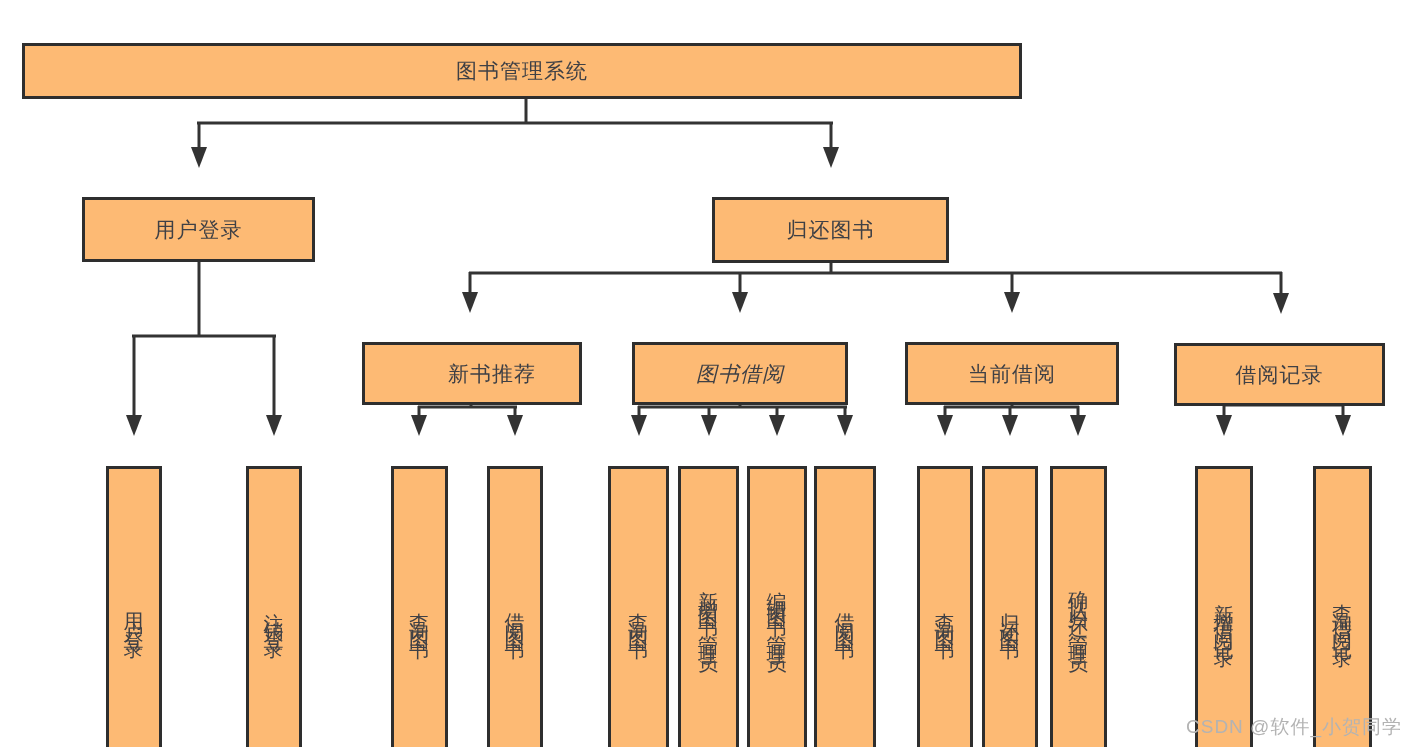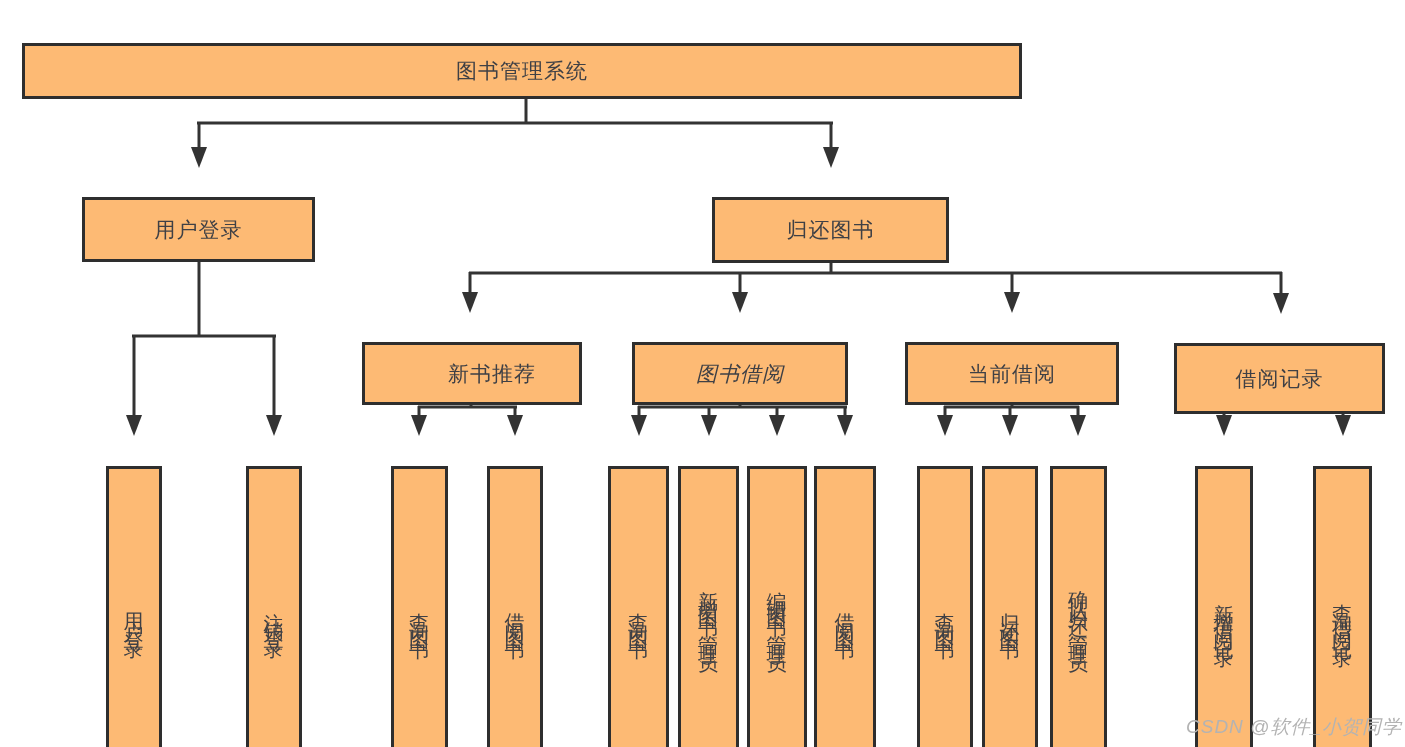--- a/index.html
+++ b/index.html
@@ -46,21 +46,20 @@
   }
   #watermark {
     position: absolute;
     left: 1186px;
     top: 714px;
     font-size: 19px;
     color: #b3b3b3;
     letter-spacing: 1px;
     z-index: 3;
     white-space: nowrap;
-    font-style: italic;
   }
 </style>
 </head>
 <body>
 
 <div id="canvas">
 
   <svg id="connectors" viewBox="0 0 1405 747" xmlns="http://www.w3.org/2000/svg">
     <g stroke="#333333" stroke-width="3" fill="none">
 
@@ -128,21 +127,21 @@
   </svg>
 
   <div class="node" style="left:22px; top:14px; width:1000px; height:56px;">图书管理系统</div>
 
   <div class="node" style="left:82px; top:168px; width:233px; height:65px;">用户登录</div>
   <div class="node" style="left:712px; top:168px; width:237px; height:66px;">归还图书</div>
 
   <div class="node" style="left:362px; top:313px; width:220px; height:63px;padding-left:40px;">新书推荐</div>
   <div class="node" style="left:632px; top:313px; width:216px; height:63px;font-style:italic;">图书借阅</div>
   <div class="node" style="left:905px; top:313px; width:214px; height:63px;font-family:Liberation Serif, serif;">当前借阅</div>
-  <div class="node" style="left:1174px; top:314px; width:211px; height:71px;">借阅记录</div>
+  <div class="node" style="left:1174px; top:314px; width:211px; height:63px;">借阅记录</div>
 
   <div class="node leaf" style="left:106px; top:437px; width:56px; height:298px;">用户登录</div>
   <div class="node leaf" style="left:246px; top:437px; width:56px; height:298px;">注销登录</div>
 
   <div class="node leaf" style="left:391px; top:437px; width:57px; height:298px;">查询图书</div>
   <div class="node leaf" style="left:487px; top:437px; width:56px; height:298px;">借阅图书</div>
 
   <div class="node leaf" style="left:608px; top:437px; width:61px; height:298px;">查询图书</div>
   <div class="node leaf" style="left:678px; top:437px; width:61px; height:298px;">新增图书（管理员）</div>
   <div class="node leaf" style="left:747px; top:437px; width:60px; height:298px;">编辑图书（管理员）</div>

